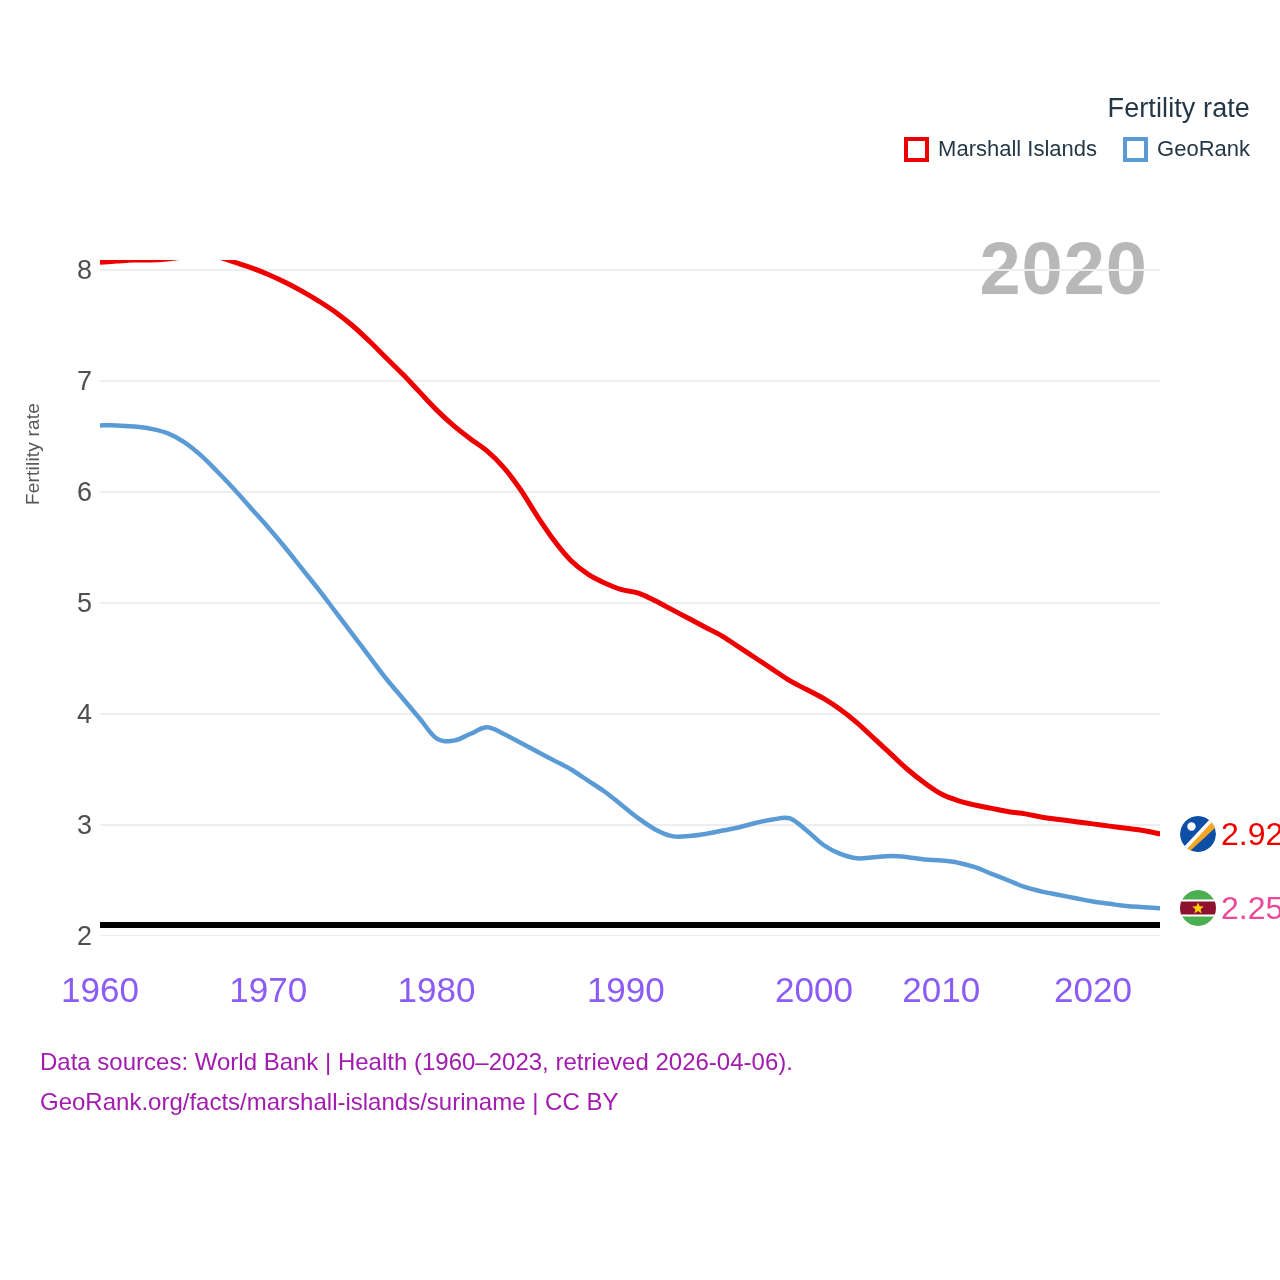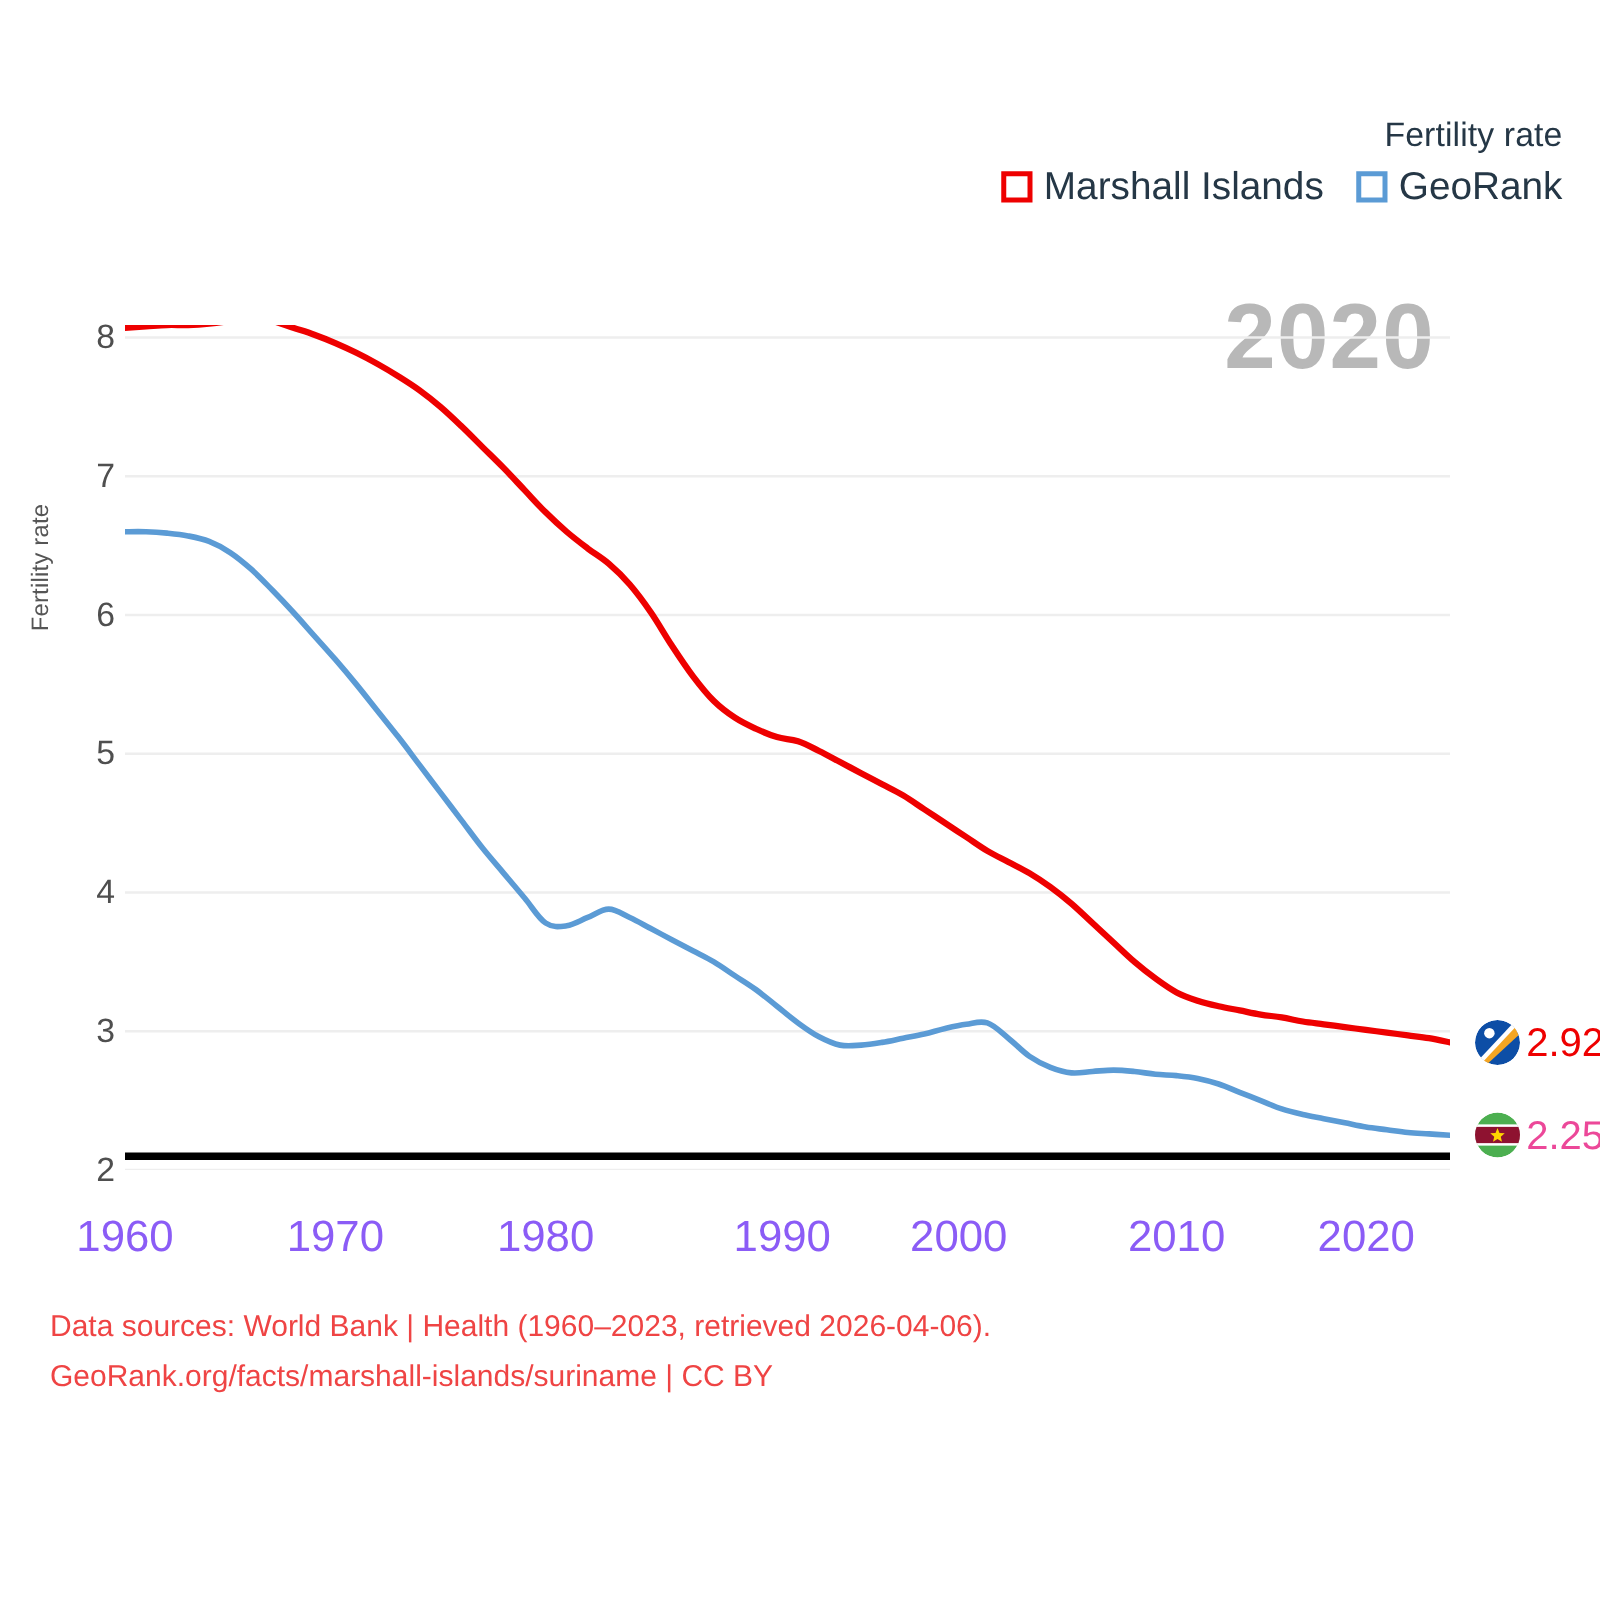--- a/index.html
+++ b/index.html
@@ -48,21 +48,21 @@
     align-items: center;
     gap: 9px;
   }
   .legend-swatch {
     width: 25px;
     height: 25px;
     box-sizing: border-box;
     background: #ffffff;
   }
   .legend-label {
-    font-size: 31px;
+    font-size: 22px;
     line-height: 32px;
     color: #253746;
     white-space: nowrap;
   }
 
   
   #year-watermark {
     position: absolute;
     right: 132px;
     top: 232px;
@@ -139,21 +139,21 @@
     flex: 0 0 auto;
     position: relative;
   }
 
   
   #footer {
     position: absolute;
     left: 40px;
     top: 1042px;
     width: 1180px;
-    color: #ef4444;
+    color: #a21caf;
     font-size: 24px;
     line-height: 40px;
   }
   #footer div { white-space: nowrap; }
 </style>
 </head>
 <body>
 
 <div id="stage">
 
@@ -183,21 +183,21 @@
       <div class="y-tick-label" style="top: 714px;">4</div>
       <div class="y-tick-label" style="top: 825px;">3</div>
       <div class="y-tick-label" style="top: 936px;">2</div>
     </div>
 
   <div id="x-ticks">
       <div class="x-tick-label" style="left: 100px;">1960</div>
       <div class="x-tick-label" style="left: 268.254px;">1970</div>
       <div class="x-tick-label" style="left: 436.508px;">1980</div>
       <div class="x-tick-label" style="left: 604.762px; text-align: right;">1990</div>
-      <div class="x-tick-label" style="left: 767px;">2000</div>
+      <div class="x-tick-label" style="left: 814px;">2000</div>
       <div class="x-tick-label" style="left: 941.27px;">2010</div>
       <div class="x-tick-label" style="left: 1093px;">2020</div>
     </div>
 
   <div id="plot">
     <svg id="plot-svg" width="1060" height="676" viewBox="0 0 1060 676">
       <g id="gridlines">
           <line x1="0" x2="1060" y1="10" y2="10" stroke="#eeeeee" stroke-width="2"></line>
           <line x1="0" x2="1060" y1="121" y2="121" stroke="#eeeeee" stroke-width="2"></line>
           <line x1="0" x2="1060" y1="232" y2="232" stroke="#eeeeee" stroke-width="2"></line>

